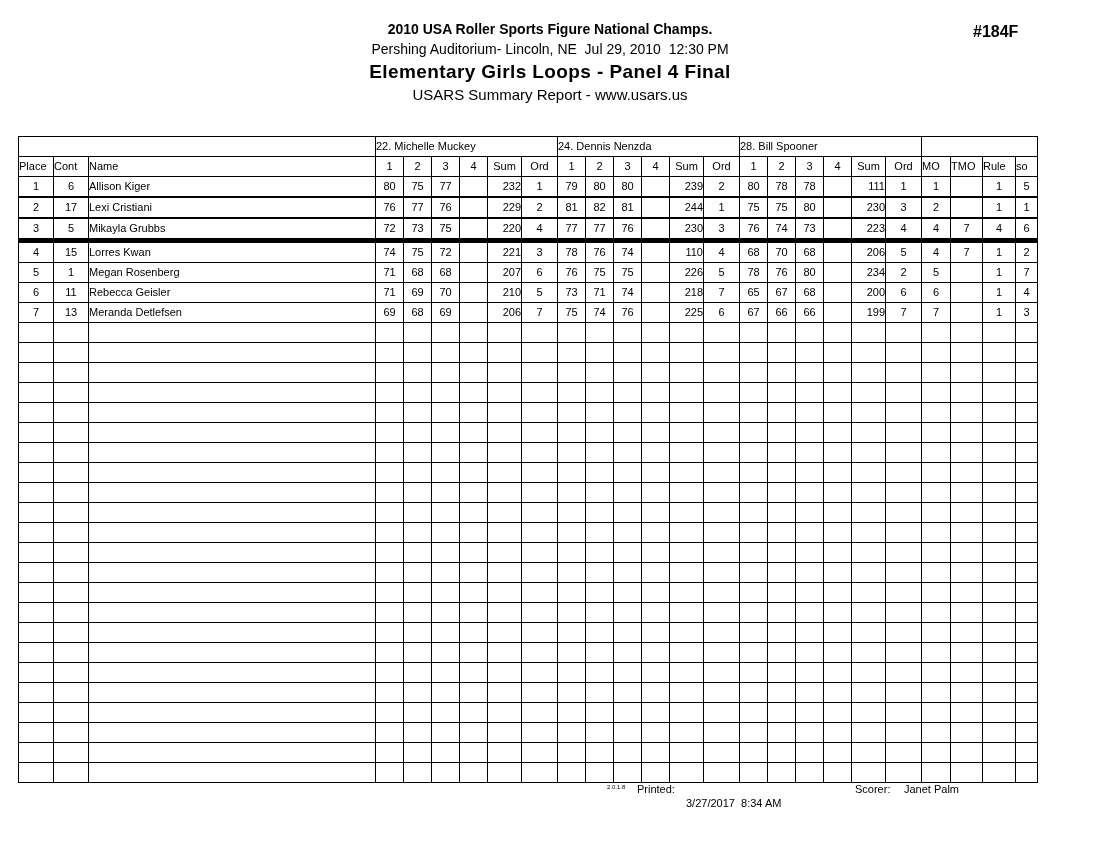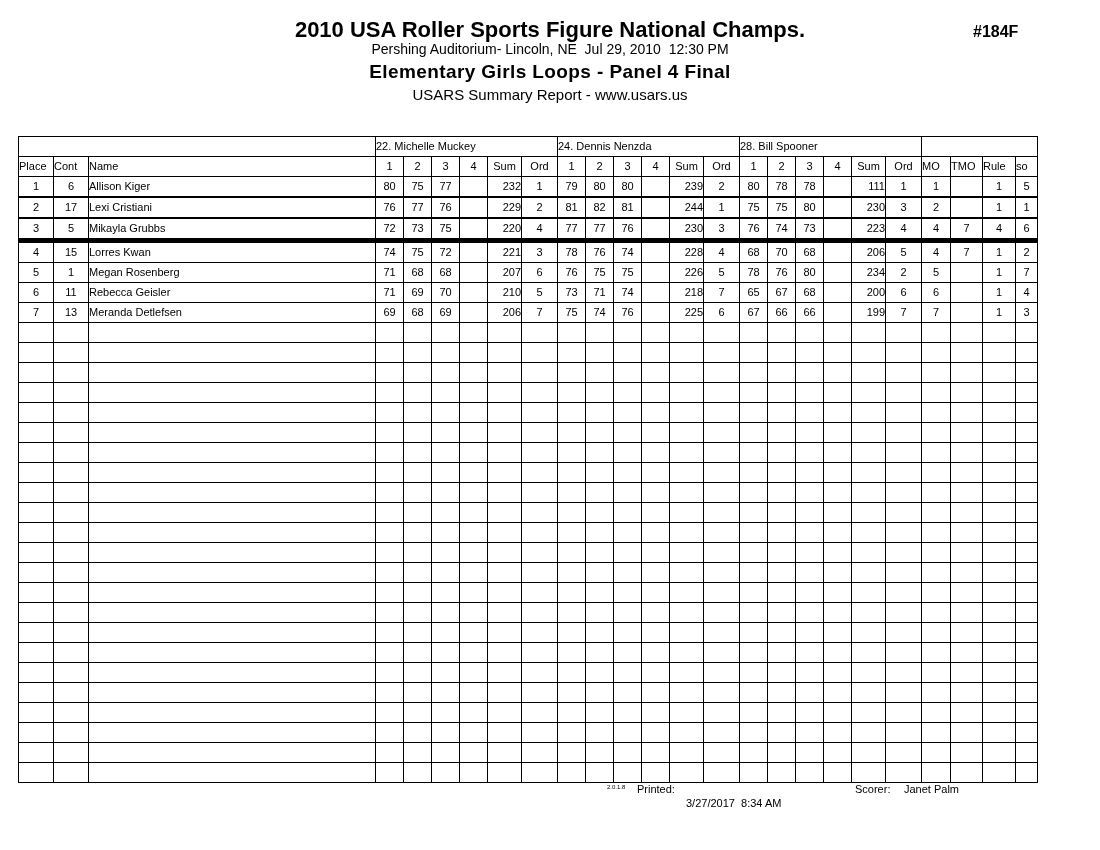--- a/index.html
+++ b/index.html
@@ -7,21 +7,21 @@
     width:1100px; height:850px; background:#ffffff; color:#000000;
     font-family:"Liberation Sans", sans-serif; position:relative; overflow:hidden;
   }
   .page { position:absolute; inset:0; background:#ffffff; }
 
   
   .req-block { position:absolute; left:28px; top:24px; font-size:11.5px; line-height:15px; white-space:pre; }
 
   
   .title-block { position:absolute; left:0; top:19px; width:100%; text-align:center; }
-  .t1 { font-size:22px; font-weight:bold; line-height:21px; white-space:pre; }
+  .t1 { font-size:14px; font-weight:bold; line-height:21px; white-space:pre; }
   .t2 { font-size:14px; line-height:19px; white-space:pre; }
   .t3 { font-size:19px; font-weight:bold; line-height:25px; letter-spacing:0.4px; }
   .t4 { font-size:15px; line-height:22px; }
   .event-num { position:absolute; left:973px; top:23px; font-size:16px; font-weight:bold; }
 
   
   table.report { position:absolute; left:18px; top:136px; border-collapse:collapse; table-layout:fixed; }
   table.report td, table.report th {
     border:1px solid #000; font-size:11px; font-weight:normal;
     height:19px; padding:0; overflow:hidden; white-space:nowrap; line-height:19px;
@@ -217,21 +217,21 @@
           <td class="c">74</td>
           <td class="c">75</td>
           <td class="c">72</td>
           <td class="c"></td>
           <td class="r">221</td>
           <td class="c ord">3</td>
           <td class="c">78</td>
           <td class="c">76</td>
           <td class="c">74</td>
           <td class="c"></td>
-          <td class="r">228</td>
+          <td class="r">110</td>
           <td class="c ord">4</td>
           <td class="c">68</td>
           <td class="c">70</td>
           <td class="c">68</td>
           <td class="c"></td>
           <td class="r">206</td>
           <td class="c ord">5</td>
           <td class="c">4</td>
           <td class="c">7</td>
           <td class="c">1</td>

